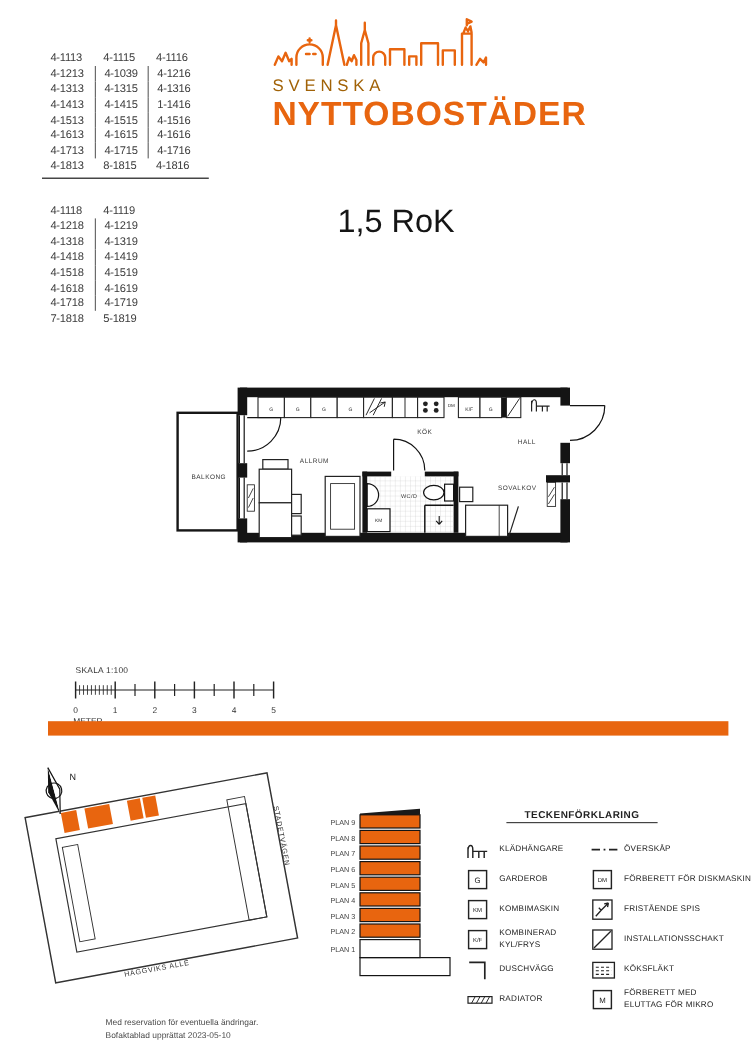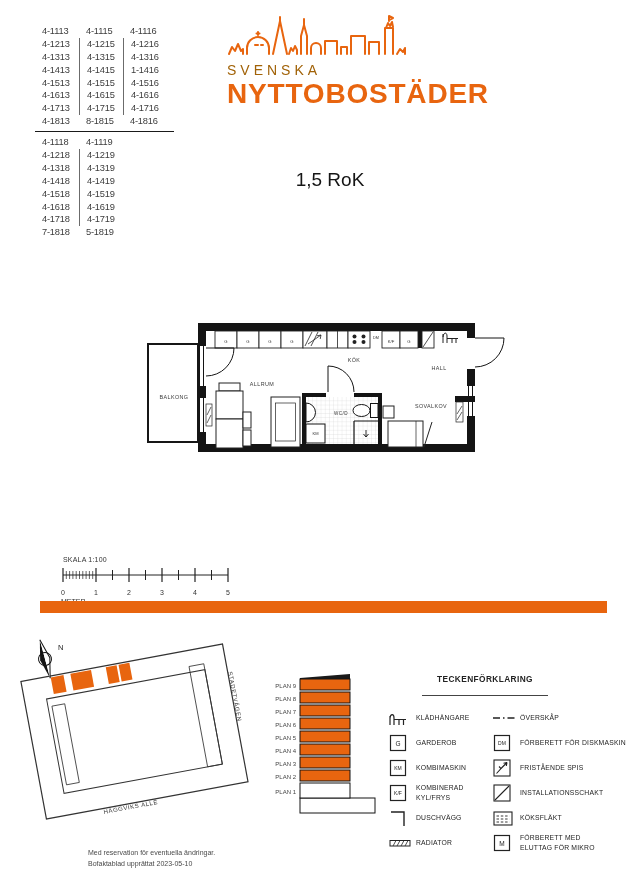--- a/index.html
+++ b/index.html
@@ -4,51 +4,51 @@
 <style>
   * { box-sizing: border-box; margin: 0; padding: 0; }
   html,body { width:626px; height:880px; background:#ffffff;
     font-family:"Liberation Sans", sans-serif; color:#222; }
   .page { position:relative; width:626px; height:880px; overflow:hidden; background:#fff; }
 
   
   .apt { position:absolute; left:35px; top:22px; width:139px; }
   .apt-title { font-size:9.5px; color:#3c3c3c; padding:0 0 4px 6px;
     border-bottom:1.5px solid #1a1a1a; letter-spacing:-0.1px; }
-  .apt-group { margin-top:3px; }
+  .apt-group { margin-top:20px; }
   .apt-row { display:flex; height:12.9px; align-items:center; }
   .apt-cell { display:inline-block; width:44px; padding-left:7px; font-size:9.3px;
     color:#3c3c3c; letter-spacing:-0.2px; height:12.9px; line-height:12.9px; }
   .apt-cell.sep { border-left:1px solid #6b6b6b; }
   .apt-divider { border-top:1.5px solid #1a1a1a; margin:3px 0 4px 0; }
 
   
   .logo { position:absolute; left:227px; top:8px; width:205px; }
   .logo .line1 { font-size:14px; letter-spacing:4px; color:#a16207; margin-top:2px; }
   .logo .line2 { font-size:28px; font-weight:bold; letter-spacing:0.8px; color:#e8650f; }
 
   
   .size-title { position:absolute; left:230px; top:168px; width:200px; text-align:center;
-    font-size:19px; color:#151515; line-height:1.22; }
+    font-size:27px; color:#151515; line-height:1.22; }
   .size-title sup { font-size:60%; }
 
   
   .scale { position:absolute; left:58px; top:556px; width:200px; height:56px; }
   .scale-label { position:absolute; left:5px; top:0; font-size:7px; color:#333; letter-spacing:0.2px; }
   .scale svg { position:absolute; left:0; top:10px; }
   .scale-nums { position:absolute; left:0; top:33px; width:200px; height:10px; }
   .scale-nums span { position:absolute; transform:translateX(-50%); font-size:7px; color:#333; }
   .scale-unit { position:absolute; left:3px; top:42px; font-size:7px; color:#333; }
 
   .orange-bar { position:absolute; left:40px; top:601px; width:567px; height:12px; background:#e8650f; }
 
   
   .legend { position:absolute; left:386px; top:674px; width:240px; }
   .legend-title { width:126px; margin-left:36px; text-align:center; font-size:8.3px; font-weight:600;
-    letter-spacing:0.4px; color:#222; padding-bottom:11px; border-bottom:1.2px solid #444; }
+    letter-spacing:0.4px; color:#222; padding-bottom:1px; border-bottom:1.2px solid #444; }
   .legend-cols { position:relative; margin-top:9px; }
   .lg-col { position:absolute; top:0; }
   .lg-col.left { left:2px; width:104px; }
   .lg-col.right { left:106px; width:134px; }
   .lg-row { display:flex; align-items:center; min-height:25px; }
   .lg-sym { width:28px; flex:0 0 28px; display:flex; align-items:center; }
   .lg-label { font-size:6.8px; color:#222; letter-spacing:0.2px; white-space:pre-line; line-height:1.35; }
 
   .footer { position:absolute; left:88px; top:848px; font-size:7px; color:#4a4a4a; line-height:1.5; }
 
@@ -62,21 +62,21 @@
 
   <section class="apt">
     <div class="apt-group" id="apt-group1">
         <div class="apt-row">
           <span class="apt-cell">4-1113</span>
           <span class="apt-cell">4-1115</span>
           <span class="apt-cell">4-1116</span>
         </div>
         <div class="apt-row">
           <span class="apt-cell">4-1213</span>
-          <span class="apt-cell sep">4-1215</span>
+          <span class="apt-cell sep">4-1039</span>
           <span class="apt-cell sep">4-1216</span>
         </div>
         <div class="apt-row">
           <span class="apt-cell">4-1313</span>
           <span class="apt-cell sep">4-1315</span>
           <span class="apt-cell sep">4-1316</span>
         </div>
         <div class="apt-row">
           <span class="apt-cell">4-1413</span>
           <span class="apt-cell sep">4-1415</span>

